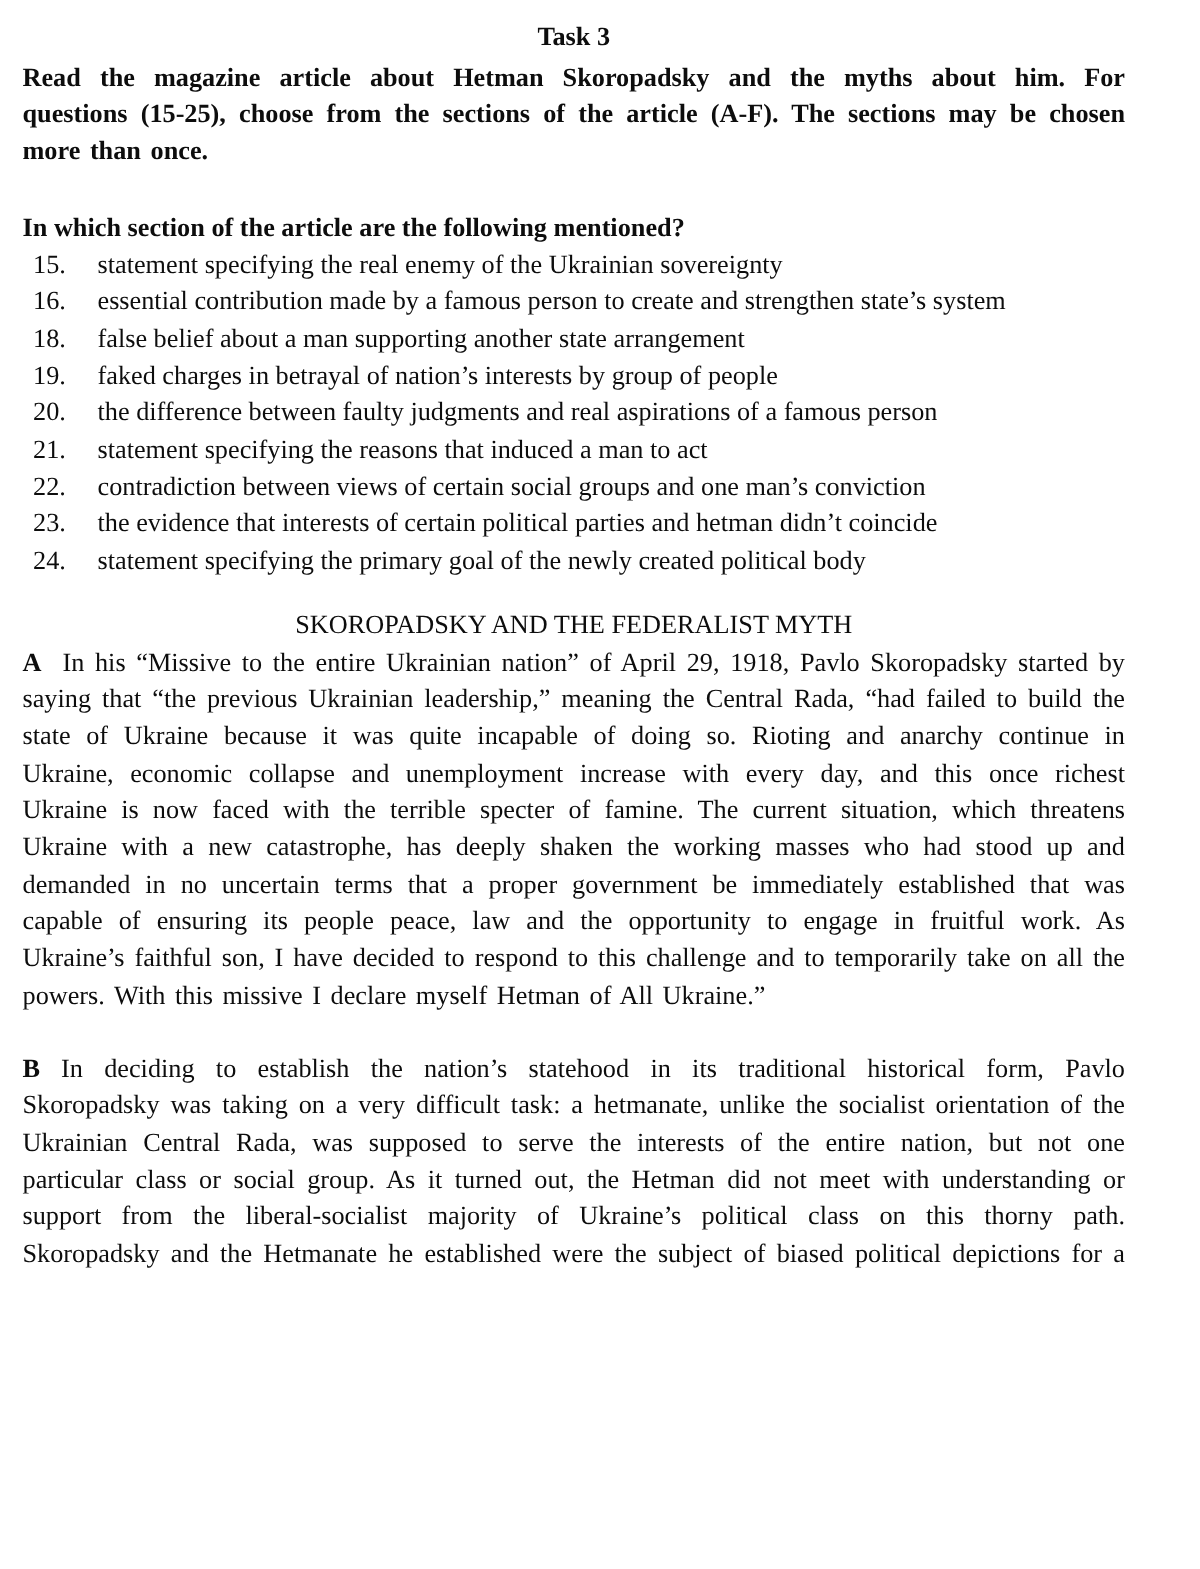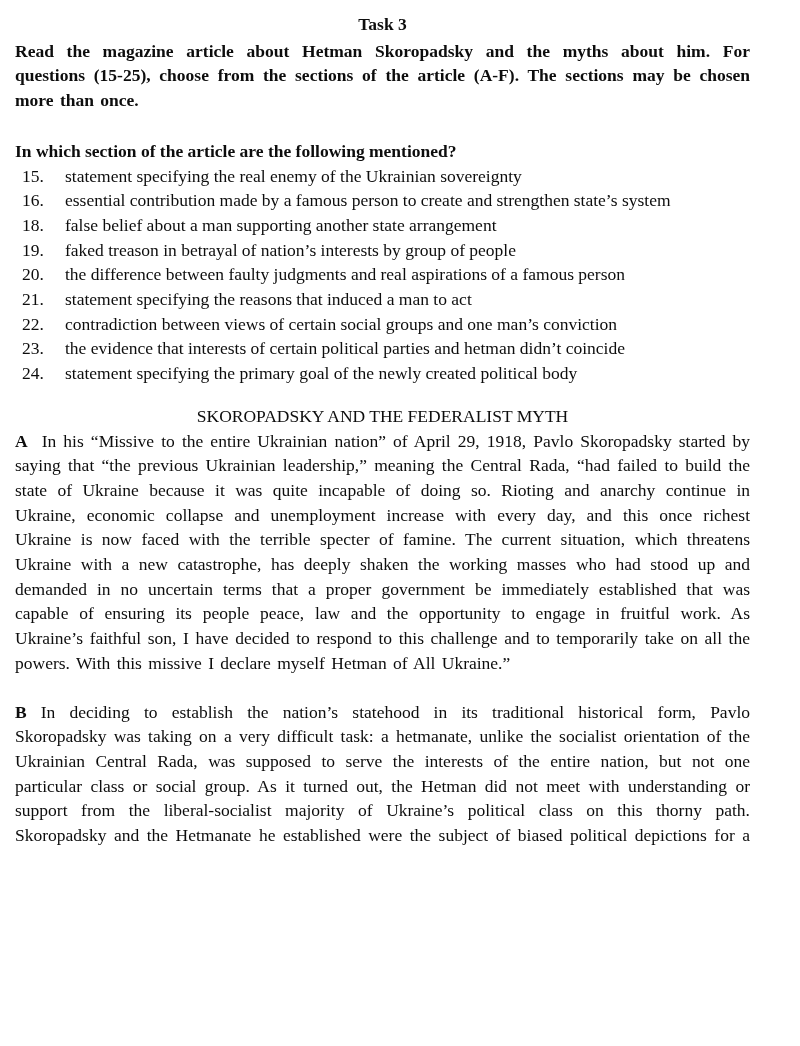--- a/index.html
+++ b/index.html
@@ -92,21 +92,21 @@
     <li class="q-row">
       <span class="q-num">16.</span>
       <span class="q-text">essential contribution made by a famous person to create and strengthen state’s system</span>
     </li>
     <li class="q-row">
       <span class="q-num">18.</span>
       <span class="q-text">false belief about a man supporting another state arrangement</span>
     </li>
     <li class="q-row">
       <span class="q-num">19.</span>
-      <span class="q-text">faked treason in betrayal of nation’s interests by group of people</span>
+      <span class="q-text">faked charges in betrayal of nation’s interests by group of people</span>
     </li>
     <li class="q-row">
       <span class="q-num">20.</span>
       <span class="q-text">the difference between faulty judgments and real aspirations of a famous person</span>
     </li>
     <li class="q-row">
       <span class="q-num">21.</span>
       <span class="q-text">statement specifying the reasons that induced a man to act</span>
     </li>
     <li class="q-row">

